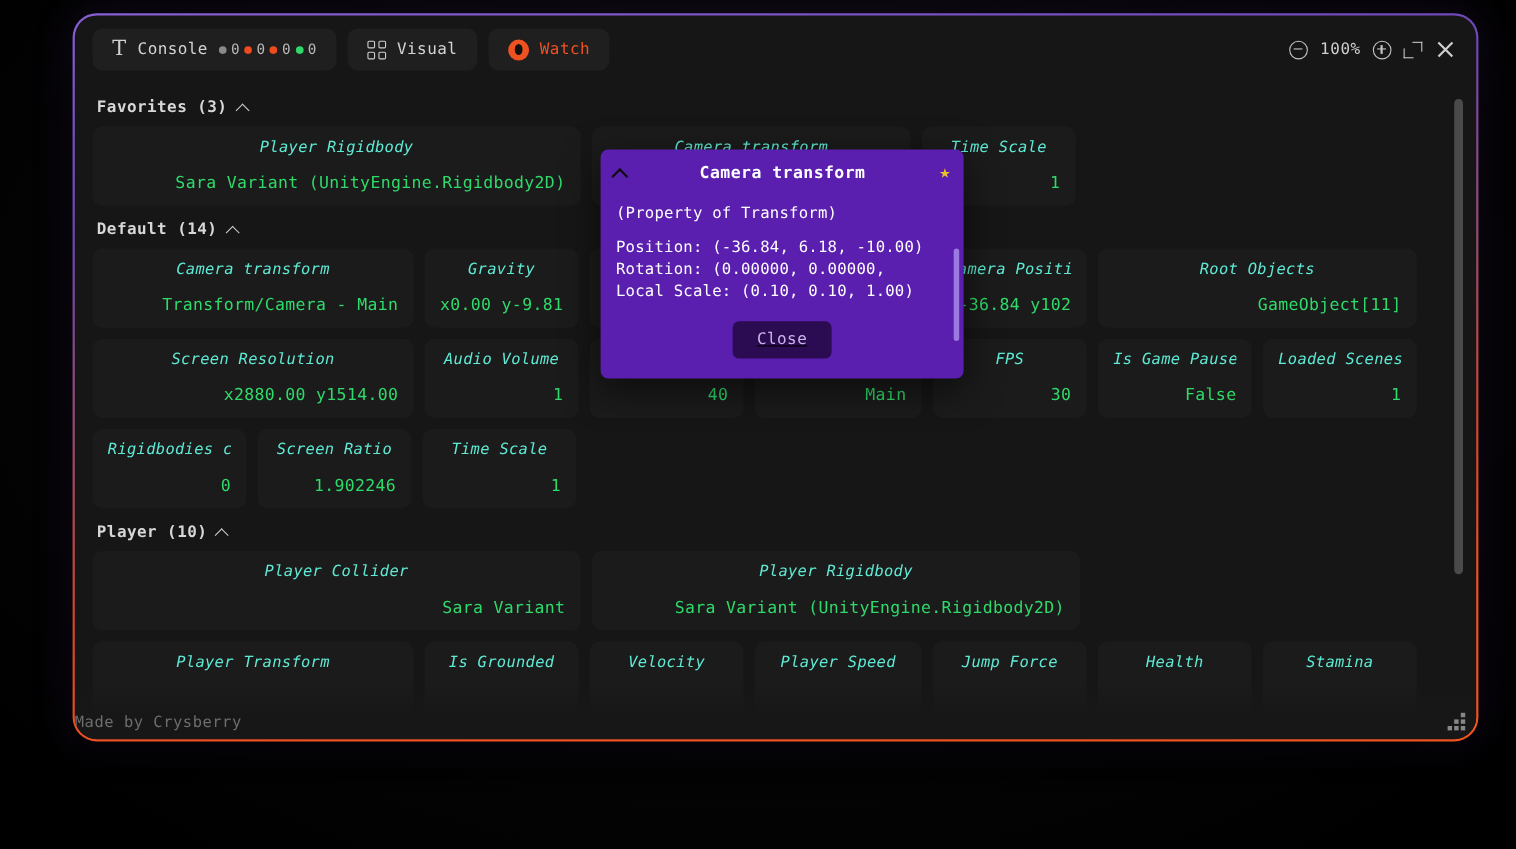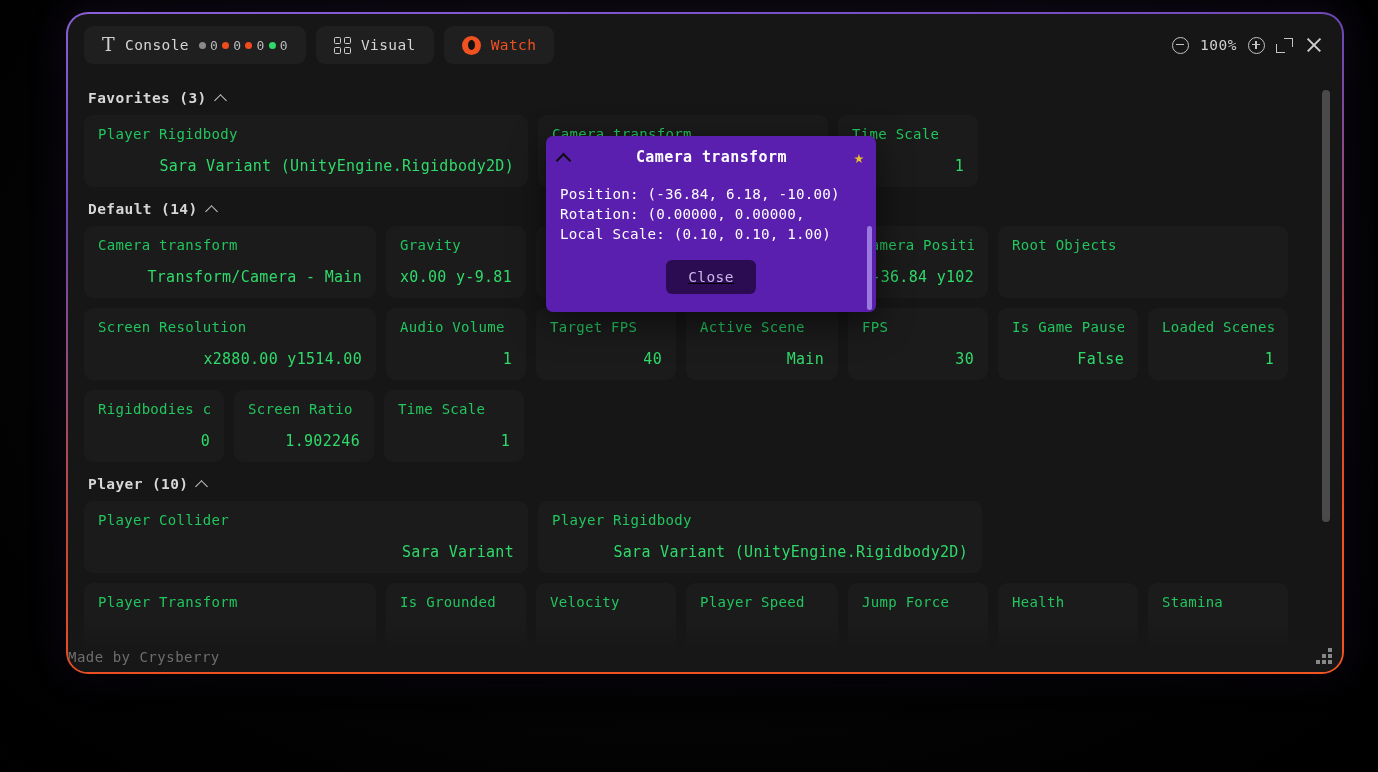--- a/index.html
+++ b/index.html
@@ -182,26 +182,27 @@
     border-radius: 9px;
     padding: 11px 14px 12px 14px;
     min-height: 72px;
     display: flex;
     flex-direction: column;
     justify-content: space-between;
     overflow: hidden;
     cursor: pointer;
   }
   .card-label {
-    color: #22c55e;
+    color: #5eead4;
     font-size: 14px;
     letter-spacing: .3px;
     white-space: nowrap;
     overflow: hidden;
-    text-align: left;
+    text-align: center;
+    font-style: italic;
   }
   .card-value {
     color: #2fd96a;
     font-size: 15px;
     letter-spacing: .3px;
     text-align: right;
     white-space: nowrap;
     overflow: hidden;
     margin-top: 12px;
   }
@@ -421,20 +422,21 @@
               <div class="card" style="width: 152px;">
                 <div class="card-label">Active Scene</div>
                 <div class="card-value">Main</div>
               </div>
               <div class="card" style="width: 140px;">
                 <div class="card-label">Camera Position</div>
                 <div class="card-value">x-36.84 y102.00 z0.00</div>
               </div>
               <div class="card" style="width: 290px;">
                 <div class="card-label">Root Objects</div>
+                <div class="card-value">GameObject[11]</div>
               </div>
             </div>
             <div class="row">
               <div class="card" style="width: 292px;">
                 <div class="card-label">Screen Resolution</div>
                 <div class="card-value">x2880.00 y1514.00</div>
               </div>
               <div class="card" style="width: 140px;">
                 <div class="card-label">Audio Volume</div>
                 <div class="card-value">1</div>
@@ -538,20 +540,21 @@
         <i style="right:0;bottom:12px"></i>
       </div>
 
       <div id="modal">
         <div id="modal-header">
           <span class="modal-chev"></span>
           <span id="modal-title">Camera transform</span>
           <span class="star-icon">★</span>
         </div>
         <div id="modal-body">
+          <div id="modal-subtitle">(Property of Transform)</div>
           <div id="modal-lines">
               <div>Position: (-36.84, 6.18, -10.00)</div>
               <div>Rotation: (0.00000, 0.00000,</div>
               <div>Local Scale: (0.10, 0.10, 1.00)</div>
             </div>
           <div id="modal-scroll-thumb"></div>
         </div>
         <div id="modal-footer">
           <button id="modal-close-btn">Close</button>
         </div>

